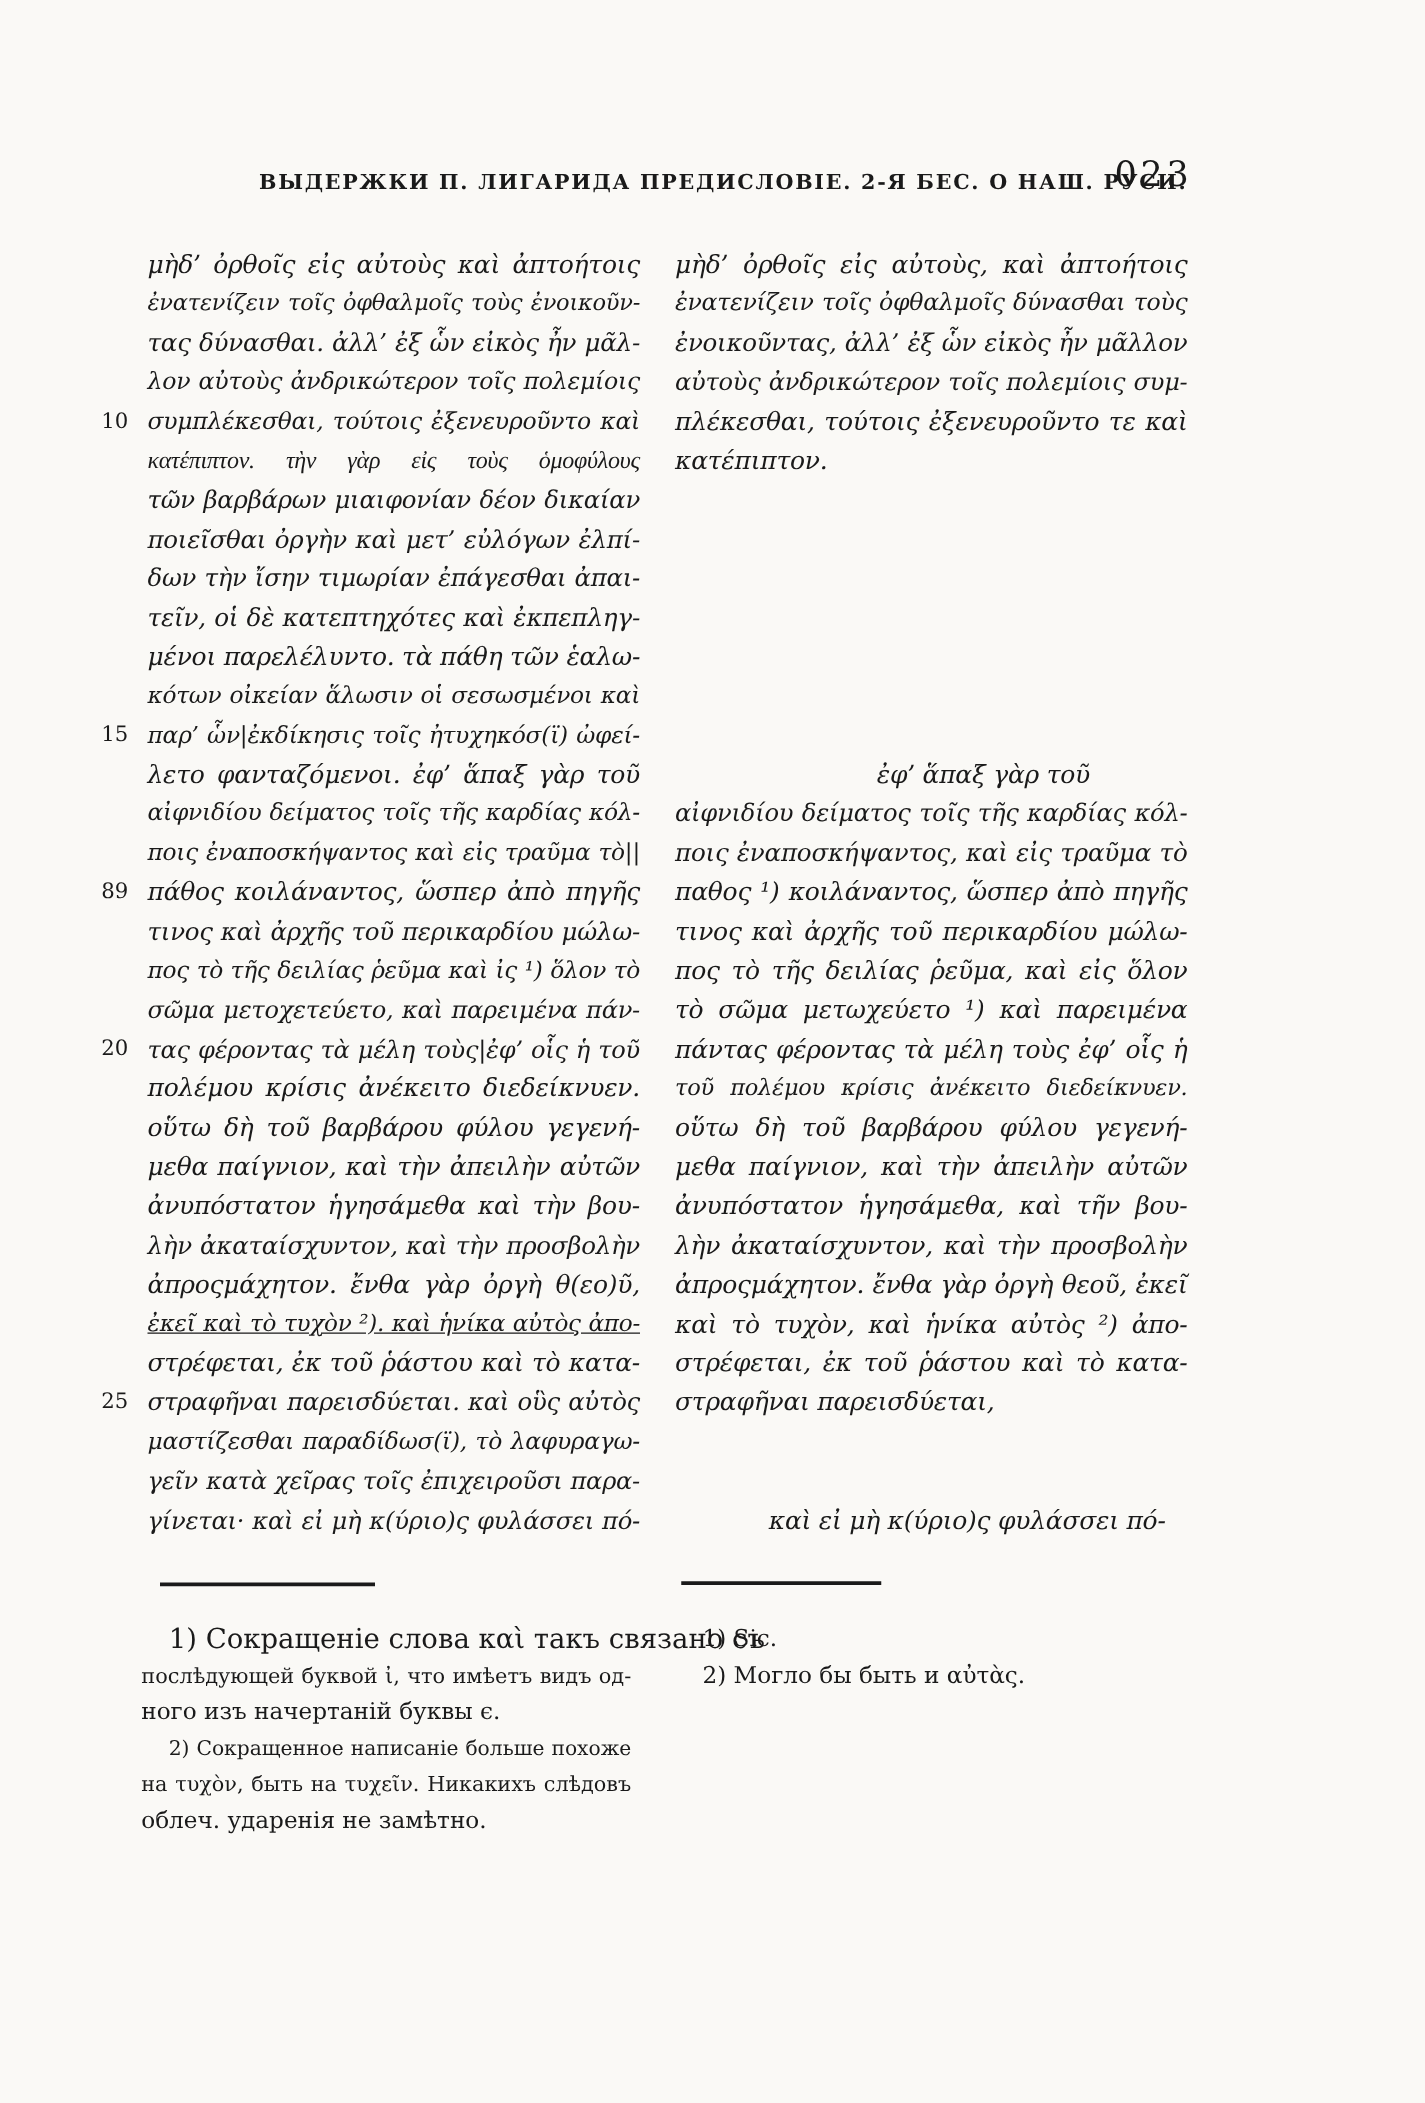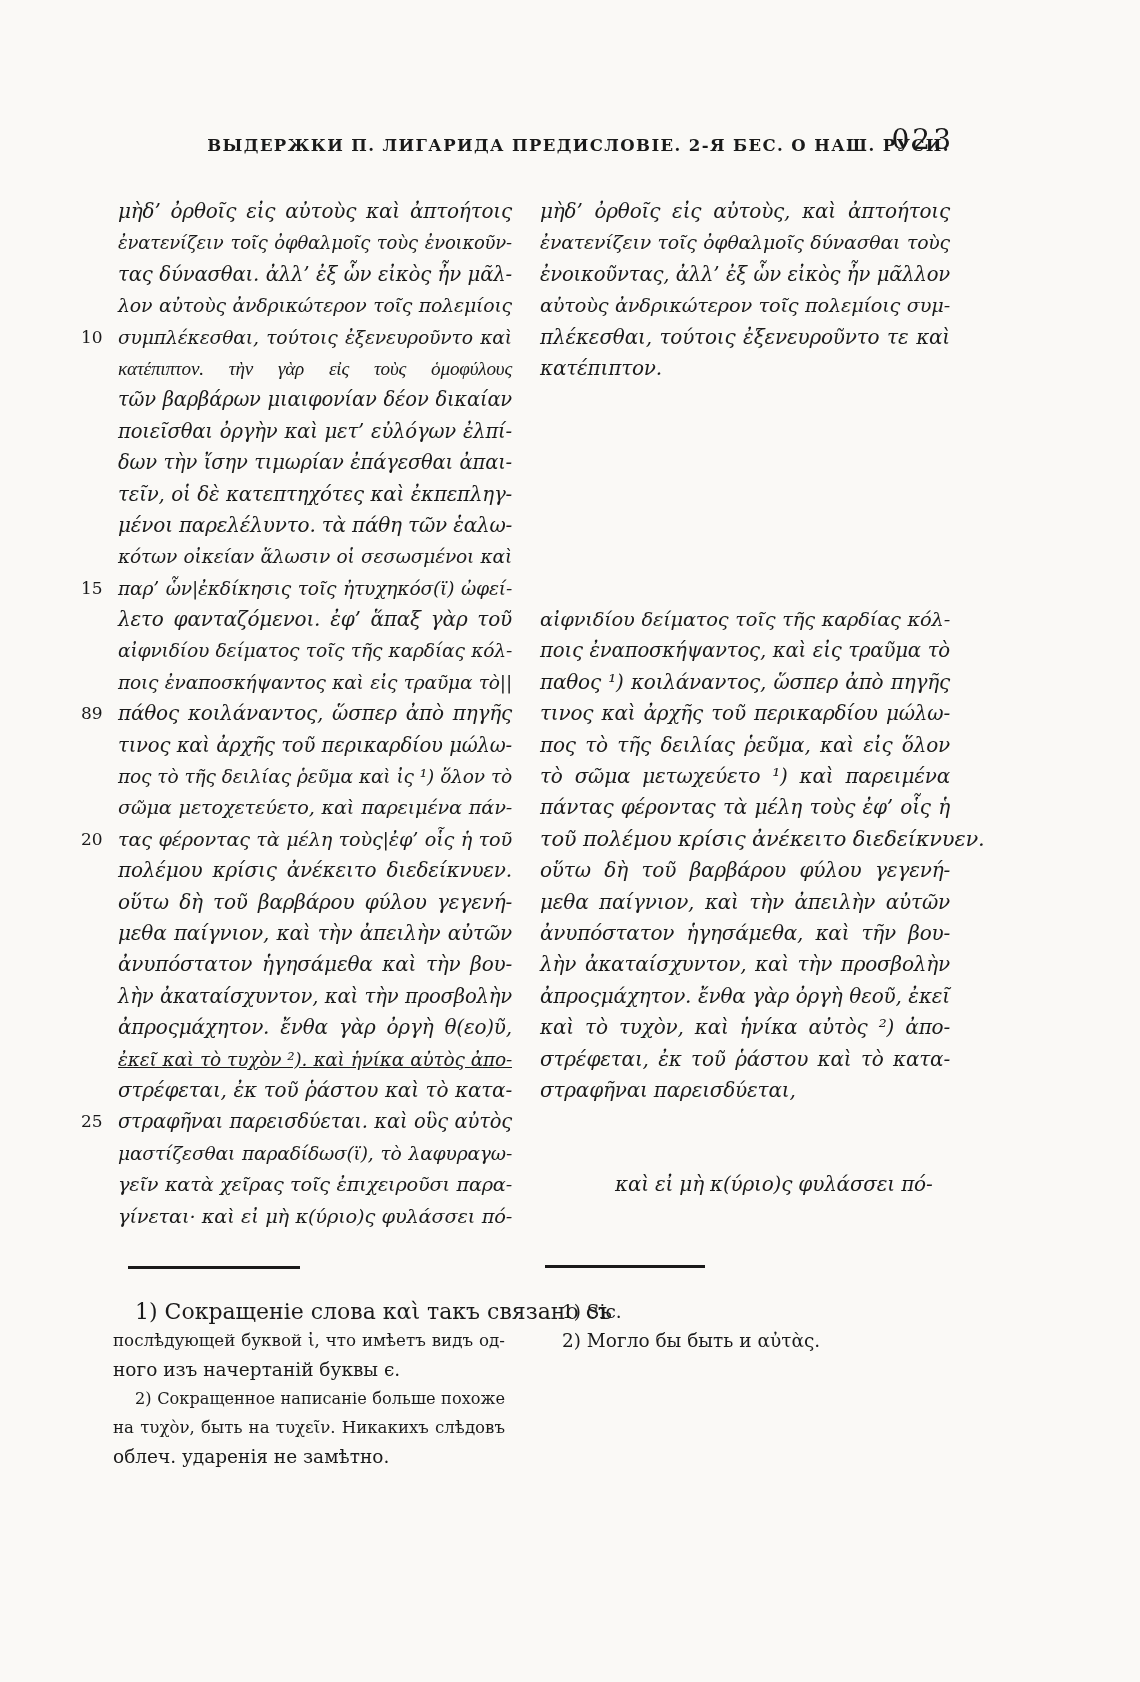--- a/index.html
+++ b/index.html
@@ -107,28 +107,29 @@
       <div class="gline a-j" style="font-size: 19.3px;"><span class="ltext">αὐτοὺς ἀνδρικώτερον τοῖς πολεμίοις συμ-</span></div>
       <div class="gline a-j"><span class="ltext">πλέκεσθαι, τούτοις ἐξενευροῦντο τε καὶ</span></div>
       <div class="gline a-l"><span class="ltext">κατέπιπτον.</span></div>
       <div class="gline a-l"></div>
       <div class="gline a-l"></div>
       <div class="gline a-l"></div>
       <div class="gline a-l"></div>
       <div class="gline a-l"></div>
       <div class="gline a-l"></div>
       <div class="gline a-l"></div>
+      <div class="gline a-r indr"><span class="ltext">ἐφ’ ἅπαξ γὰρ τοῦ</span></div>
       <div class="gline a-j" style="font-size: 19.4px;"><span class="ltext">αἰφνιδίου δείματος τοῖς τῆς καρδίας κόλ-</span></div>
       <div class="gline a-j" style="font-size: 19.7px;"><span class="ltext">ποις ἐναποσκήψαντος, καὶ εἰς τραῦμα τὸ</span></div>
       <div class="gline a-j"><span class="ltext">παθος ¹) κοιλάναντος, ὥσπερ ἀπὸ πηγῆς</span></div>
       <div class="gline a-j"><span class="ltext">τινος καὶ ἀρχῆς τοῦ περικαρδίου μώλω-</span></div>
       <div class="gline a-j"><span class="ltext">πος τὸ τῆς δειλίας ῥεῦμα, καὶ εἰς ὅλον</span></div>
       <div class="gline a-j"><span class="ltext">τὸ σῶμα μετωχεύετο ¹) καὶ παρειμένα</span></div>
       <div class="gline a-j"><span class="ltext">πάντας φέροντας τὰ μέλη τοὺς ἐφ’ οἷς ἡ</span></div>
-      <div class="gline a-j" style="font-size: 21px;"><span class="ltext">τοῦ πολέμου κρίσις ἀνέκειτο διεδείκνυεν.</span></div>
+      <div class="gline a-j" style="font-size: 18px;"><span class="ltext">τοῦ πολέμου κρίσις ἀνέκειτο διεδείκνυεν.</span></div>
       <div class="gline a-j"><span class="ltext">οὕτω δὴ τοῦ βαρβάρου φύλου γεγενή-</span></div>
       <div class="gline a-j"><span class="ltext">μεθα παίγνιον, καὶ τὴν ἀπειλὴν αὐτῶν</span></div>
       <div class="gline a-j"><span class="ltext">ἀνυπόστατον ἡγησάμεθα, καὶ τῆν βου-</span></div>
       <div class="gline a-j"><span class="ltext">λὴν ἀκαταίσχυντον, καὶ τὴν προσβολὴν</span></div>
       <div class="gline a-j"><span class="ltext">ἀπροςμάχητον. ἔνθα γὰρ ὀργὴ θεοῦ, ἐκεῖ</span></div>
       <div class="gline a-j"><span class="ltext">καὶ τὸ τυχὸν, καὶ ἡνίκα αὐτὸς ²) ἀπο-</span></div>
       <div class="gline a-j"><span class="ltext">στρέφεται, ἐκ τοῦ ῥάστου καὶ τὸ κατα-</span></div>
       <div class="gline a-l"><span class="ltext">στραφῆναι παρεισδύεται,</span></div>
       <div class="gline a-l"></div>
       <div class="gline a-l"></div>

